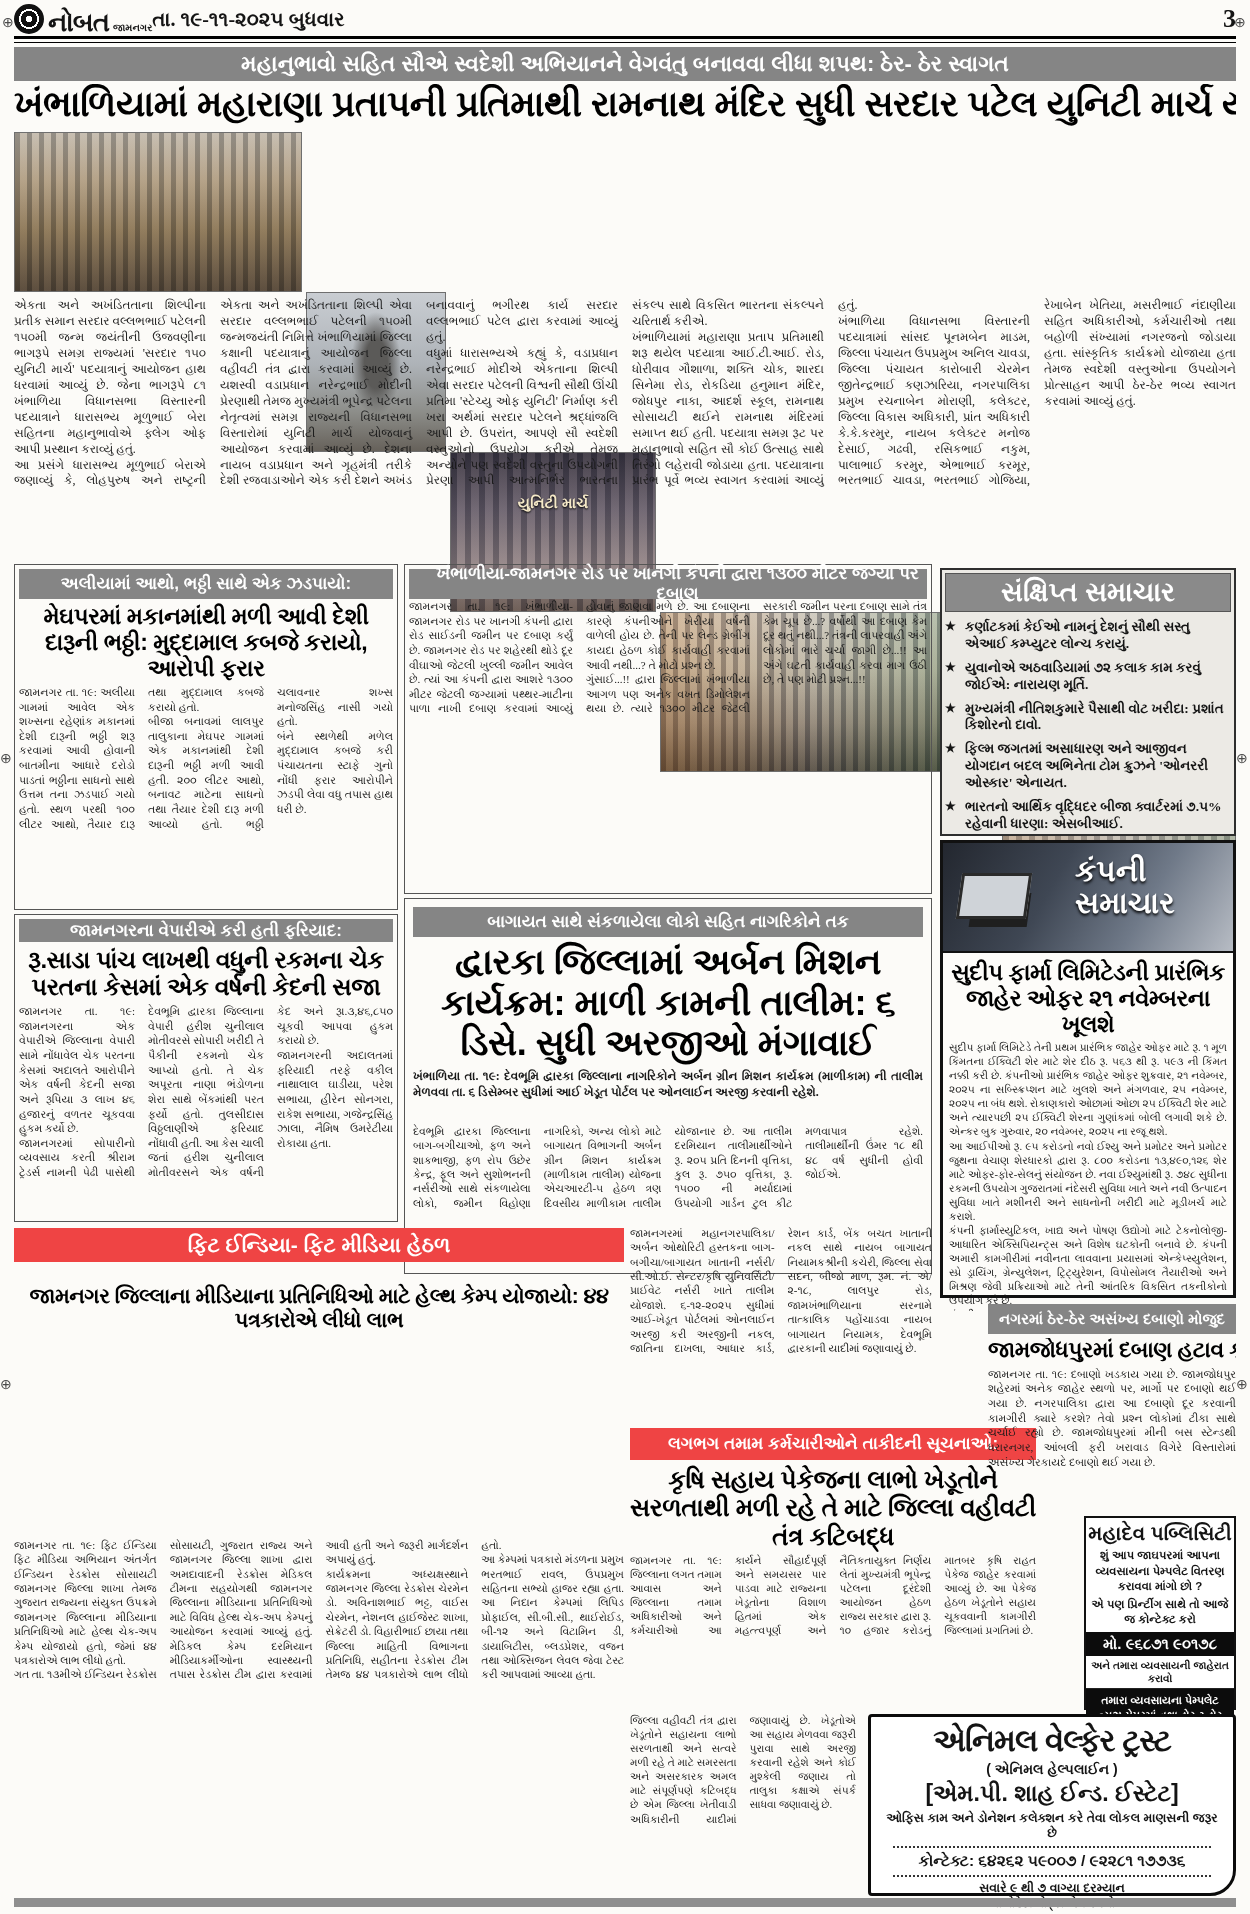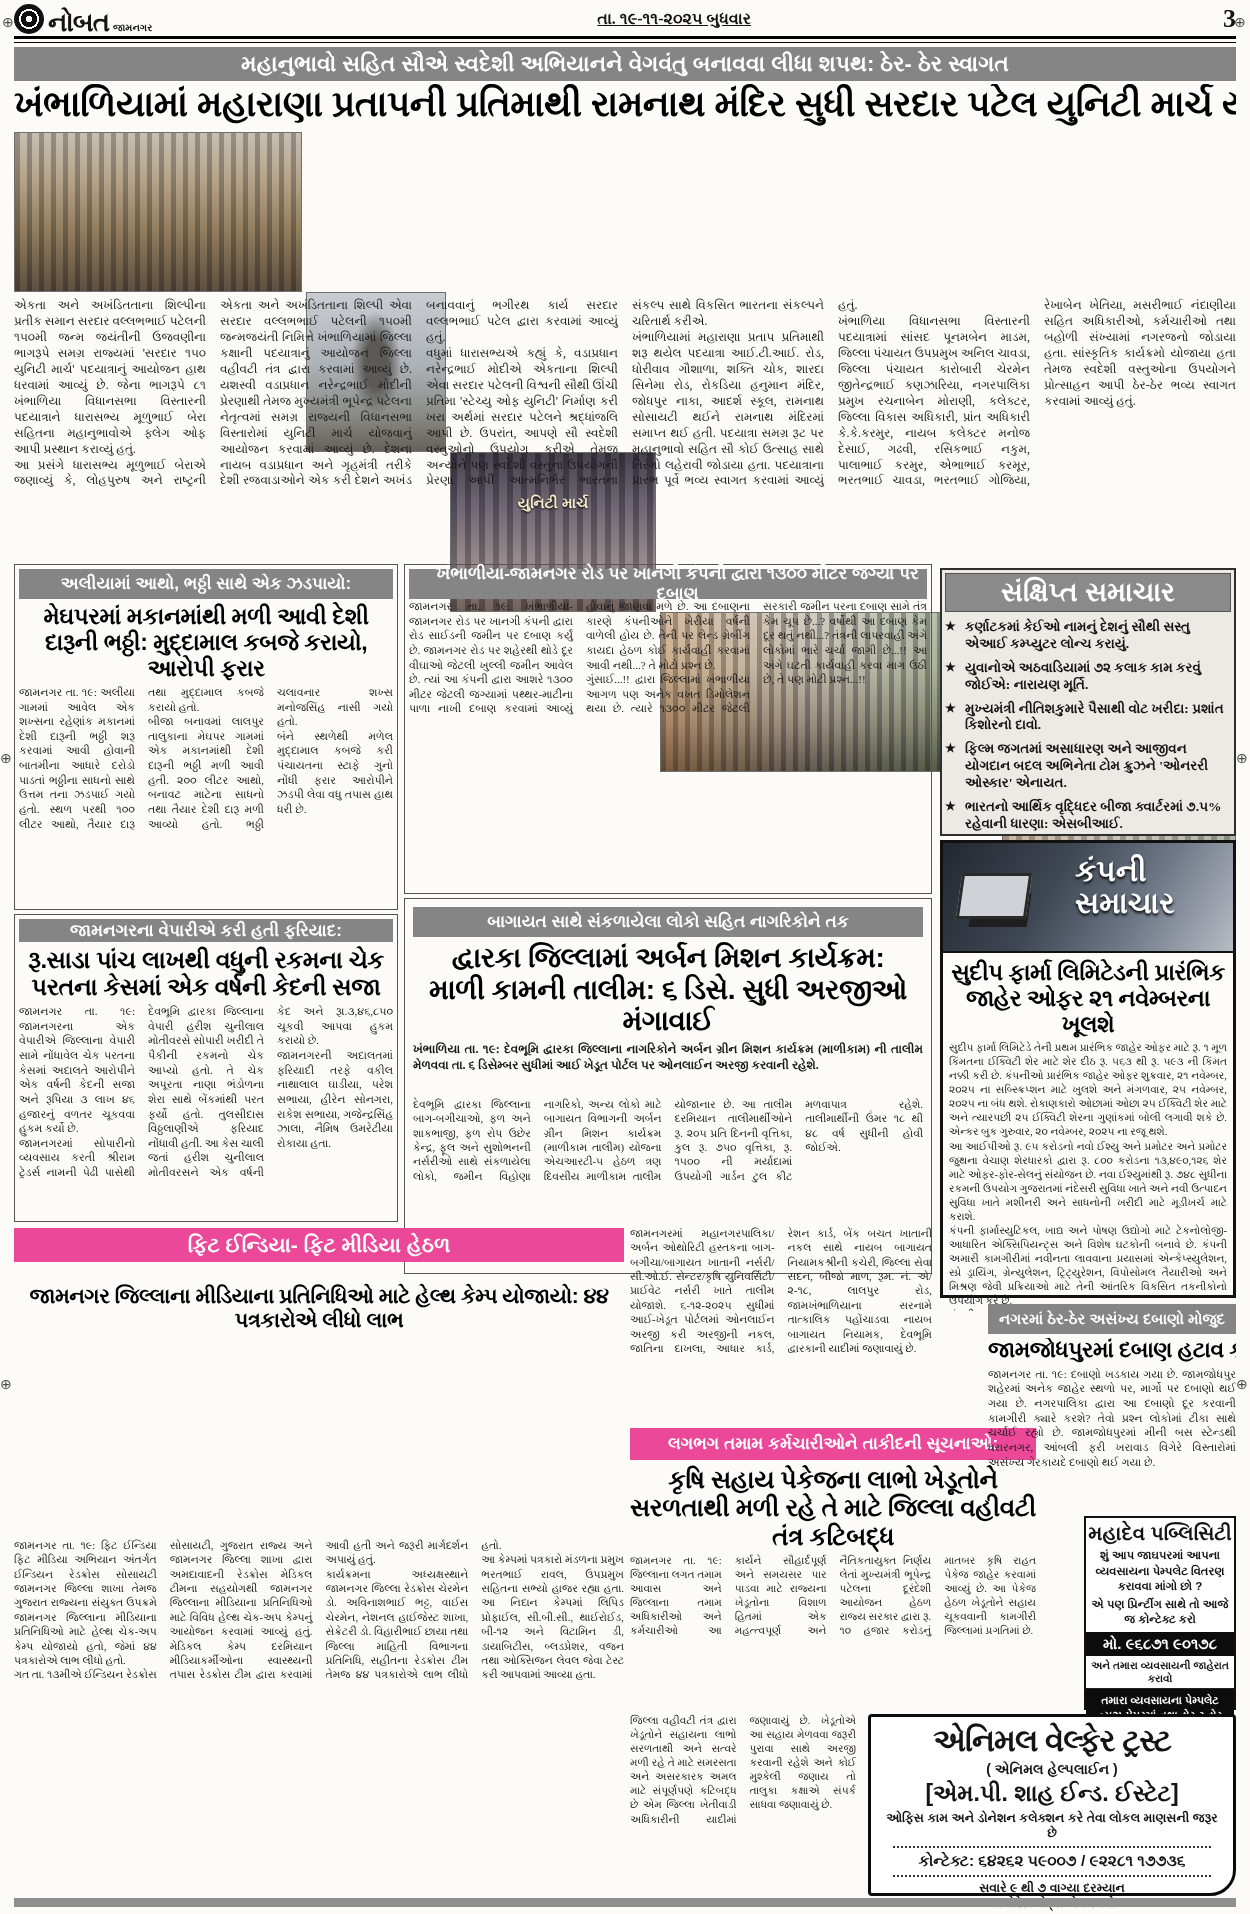--- a/index.html
+++ b/index.html
@@ -6,27 +6,27 @@
   #page{position:relative;width:1250px;height:1914px;margin:0 auto;background:#fcfbf8;overflow:hidden;
         font-family:"Liberation Serif",serif;color:#141414;}
   .abs{position:absolute;box-sizing:border-box;}
   .mark{position:absolute;color:#4a4a4a;font-size:14px;line-height:1;}
   
   .masthead{left:14px;top:4px;width:1222px;height:30px;display:flex;align-items:center;}
   .logo{display:flex;align-items:flex-end;gap:4px;}
   .logo-emblem{width:26px;height:26px;border-radius:50%;background:radial-gradient(circle at 50% 50%,#fff 0 3px,#111 3px 8px,#fff 8px 10px,#111 10px);border:2px solid #111;}
   .logo-text{font-weight:bold;font-size:26px;line-height:.9;letter-spacing:-1px;font-family:Liberation Serif, serif;}
   .logo-sub{font-size:10px;font-weight:bold;}
-  .dateline{flex:1;text-align:center;font-weight:bold;font-size:16px;text-decoration:underline;}
+  .dateline{flex:1;font-weight:bold;font-size:20px;}
   .pagenum{font-weight:bold;font-size:26px;width:40px;text-align:right;}
   .mast-rule{left:14px;top:36px;width:1222px;height:7px;border-top:3px solid #000;border-bottom:1px solid #000;}
   
   .strap-gray{background:#858585;color:#fff;font-weight:bold;text-align:center;
               font-family:"Liberation Sans",sans-serif;display:flex;align-items:center;justify-content:center;}
-  .strap-black{background:#ec4899;color:#fff;font-weight:bold;text-align:center;
+  .strap-black{background:#ef4444;color:#fff;font-weight:bold;text-align:center;
                font-family:"Liberation Sans",sans-serif;display:flex;align-items:center;justify-content:center;}
   .hl{font-family:"Liberation Sans",sans-serif;font-weight:800;color:#000;text-align:center;line-height:1.13;letter-spacing:-.5px;}
   .body-txt{font-size:12px;line-height:1.33;text-align:justify;white-space:pre-line;overflow:hidden;color:#191919;}
   .cols-2{column-count:2;column-gap:13px;}
   .cols-3{column-count:3;column-gap:13px;}
   .cols-4{column-count:4;column-gap:13px;}
   .cols-6{column-count:6;column-gap:14px;}
   
   .photo{border:1px solid #6f6f6f;overflow:hidden;position:relative;}
   .ph-stage{background:repeating-linear-gradient(90deg,rgba(35,32,28,.38) 0 5px,rgba(120,104,86,.18) 5px 12px),
@@ -167,21 +167,21 @@
   <section class="abs newsbox" style="left:14px;top:914px;width:384px;height:308px;padding:4px;">
     <div class="strap-gray" style="height:23px;font-size:17px;">જામનગરના વેપારીએ કરી હતી ફરિયાદ:</div>
     <div class="hl" style="font-size:24px;margin:4px 0;">રૂ.સાડા પાંચ લાખથી વધુની રકમના ચેક પરતના કેસમાં એક વર્ષની કેદની સજા</div>
     <div class="body-txt cols-3" style="height:192px;font-size:11px;">જામનગર તા. ૧૯: જામનગરના એક વેપારીએ જિલ્લાના વેપારી સામે નોંધાવેલ ચેક પરતના કેસમાં અદાલતે આરોપીને એક વર્ષની કેદની સજા અને રૂપિયા ૩ લાખ ૪૬ હજારનું વળતર ચૂકવવા હુકમ કર્યો છે.
  જામનગરમાં સોપારીનો વ્યવસાય કરતી શ્રીરામ ટ્રેડર્સ નામની પેઢી પાસેથી દેવભૂમિ દ્વારકા જિલ્લાના વેપારી હરીશ ચુનીલાલ મોતીવરસે સોપારી ખરીદી તે પૈકીની રકમનો ચેક આપ્યો હતો. તે ચેક અપૂરતા નાણા ભંડોળના શેરા સાથે બેંકમાંથી પરત ફર્યો હતો. તુલસીદાસ વિઠ્ઠલાણીએ ફરિયાદ નોંધાવી હતી. આ કેસ ચાલી જતાં હરીશ ચુનીલાલ મોતીવરસને એક વર્ષની કેદ અને રૂા.૩,૪૬,૮૫૦ ચૂકવી આપવા હુકમ કરાયો છે.
  જામનગરની અદાલતમાં ફરિયાદી તરફે વકીલ નાથાલાલ ઘાડીયા, પરેશ સભાયા, હીરેન સોનગરા, રાકેશ સભાયા, ગજેન્દ્રસિંહ ઝાલા, નૈમિષ ઉમરેટીયા રોકાયા હતા.</div>
   </section>
 
   <section class="abs newsbox" style="left:404px;top:898px;width:528px;height:376px;padding:8px;">
     <div class="strap-gray" style="height:30px;font-size:17px;">બાગાયત સાથે સંકળાયેલા લોકો સહિત નાગરિકોને તક</div>
-    <div class="hl" style="font-size:28px;margin:5px 16px;">દ્વારકા જિલ્લામાં અર્બન મિશન કાર્યક્રમ: માળી કામની તાલીમ: ૬ ડિસે. સુધી અરજીઓ મંગાવાઈ</div>
+    <div class="hl" style="font-size:36px;margin:5px 16px;">દ્વારકા જિલ્લામાં અર્બન મિશન કાર્યક્રમ: માળી કામની તાલીમ: ૬ ડિસે. સુધી અરજીઓ મંગાવાઈ</div>
     <div class="body-txt" style="font-size:12px;font-weight:bold;height:52px;">ખંભાળિયા તા. ૧૯: દેવભૂમિ દ્વારકા જિલ્લાના નાગરિકોને અર્બન ગ્રીન મિશન કાર્યક્રમ (માળીકામ) ની તાલીમ મેળવવા તા. ૬ ડિસેમ્બર સુધીમાં આઈ ખેડૂત પોર્ટલ પર ઓનલાઈન અરજી કરવાની રહેશે.</div>
     <div class="body-txt cols-4" style="height:138px;font-size:10.8px;margin-top:3px;">દેવભૂમિ દ્વારકા જિલ્લાના બાગ-બગીચાઓ, ફળ અને શાકભાજી, ફળ રોપ ઉછેર કેન્દ્ર, ફૂલ અને સુશોભનની નર્સરીઓ સાથે સંકળાયેલા લોકો, જમીન વિહોણા નાગરિકો, અન્ય લોકો માટે બાગાયત વિભાગની અર્બન ગ્રીન મિશન કાર્યક્રમ (માળીકામ તાલીમ) યોજના એચઆરટી-૫ હેઠળ ત્રણ દિવસીય માળીકામ તાલીમ યોજાનાર છે. આ તાલીમ દરમિયાન તાલીમાર્થીઓને રૂ. ૨૦૫ પ્રતિ દિનની વૃત્તિકા, કુલ રૂ. ૭૫૦ વૃત્તિકા, રૂ. ૧૫૦૦ ની મર્યાદામાં ઉપયોગી ગાર્ડન ટુલ કીટ મળવાપાત્ર રહેશે. તાલીમાર્થીની ઉંમર ૧૮ થી ૪૮ વર્ષ સુધીની હોવી જોઈએ.</div>
   </section>
   <div class="abs body-txt cols-2" style="left:630px;top:1226px;width:302px;height:196px;font-size:10.8px;">જામનગરમાં મહાનગરપાલિકા/અર્બન ઓથોરિટી હસ્તકના બાગ-બગીચા/બાગાયત ખાતાની નર્સરી/સી.ઓ.ઈ. સેન્ટર/કૃષિ યુનિવર્સિટી/પ્રાઈવેટ નર્સરી ખાતે તાલીમ યોજાશે. ૬-૧૨-૨૦૨૫ સુધીમાં આઈ-ખેડૂત પોર્ટલમાં ઓનલાઈન અરજી કરી અરજીની નકલ, જાતિના દાખલા, આધાર કાર્ડ, રેશન કાર્ડ, બેંક બચત ખાતાની નકલ સાથે નાયબ બાગાયત નિયામકશ્રીની કચેરી, જિલ્લા સેવા સદન, બીજો માળ, રૂમ. નં. એ/૨-૧૮, લાલપુર રોડ, જામખંભાળિયાના સરનામે તાત્કાલિક પહોંચાડવા નાયબ બાગાયત નિયામક, દેવભૂમિ દ્વારકાની યાદીમાં જણાવાયું છે.</div>
 
   <section class="abs" style="left:14px;top:1228px;width:610px;">
     <div class="strap-black" style="height:34px;font-size:21px;">ફિટ ઈન્ડિયા- ફિટ મીડિયા હેઠળ</div>
     <div class="hl" style="font-size:21px;margin:22px 0 4px;">જામનગર જિલ્લાના મીડિયાના પ્રતિનિધિઓ માટે હેલ્થ કેમ્પ યોજાયો: ૪૪ પત્રકારોએ લીધો લાભ</div>
   </section>
 

